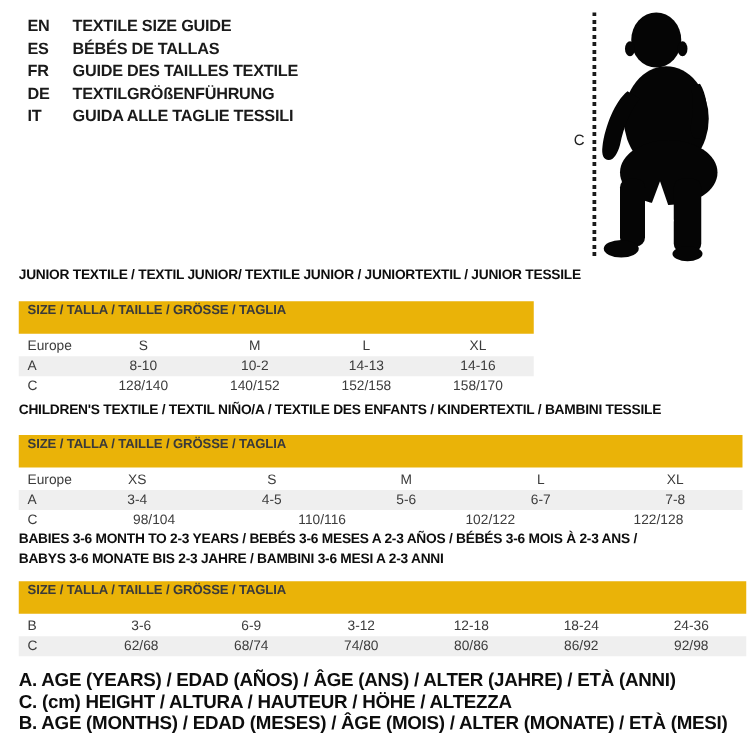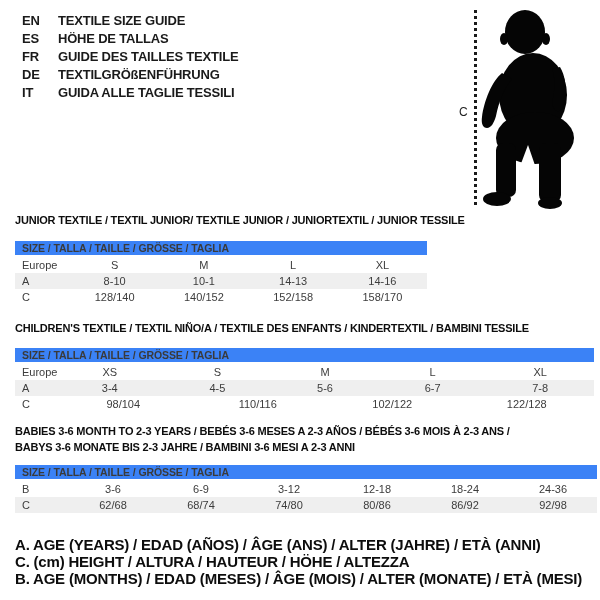--- a/index.html
+++ b/index.html
@@ -25,21 +25,21 @@
   .size-table{position:absolute;left:15px;}
   .t1{top:213px;width:412px;}
   .t2{top:321px;width:579px;}
   .t3{top:423px;width:582px;}
   .tbl-title{font-size:11px;font-weight:bold;letter-spacing:-0.2px;
     line-height:14px;white-space:nowrap;color:#0d0d0d;}
   .t3 .tbl-title{line-height:16px;}
   .t1 .title-wrap{margin-bottom:14px;}
   .t2 .title-wrap{margin-bottom:13px;}
   .t3 .title-wrap{margin-bottom:10px;}
-  .size-bar{height:14px;line-height:14px;background:#3b82f6;color:#3a3a3a;
+  .size-bar{height:26px;line-height:14px;background:#eab308;color:#3a3a3a;
     font-size:10.5px;font-weight:600;letter-spacing:-0.1px;padding-left:7px;
     box-sizing:border-box;margin-bottom:2px;}
   .tbl-row{display:flex;height:16px;line-height:16px;font-size:11px;color:#3c3c3c;}
   .tbl-row.shaded{background:#efefef;}
   .row-label{padding-left:7px;box-sizing:border-box;flex:none;}
   .t1 .row-label{width:55px;}
   .t2 .row-label{width:41px;}
   .t3 .row-label{width:54px;}
   .cell{flex:1 1 0;text-align:center;white-space:nowrap;}
   
@@ -50,21 +50,21 @@
 </head>
 <body>
 
 <div class="lang-block">
     <div class="lang-row">
       <span class="lang-code">EN</span>
       <span class="lang-label">TEXTILE SIZE GUIDE</span>
     </div>
     <div class="lang-row">
       <span class="lang-code">ES</span>
-      <span class="lang-label">HÖHE DE TALLAS</span>
+      <span class="lang-label">BÉBÉS DE TALLAS</span>
     </div>
     <div class="lang-row">
       <span class="lang-code">FR</span>
       <span class="lang-label">GUIDE DES TAILLES TEXTILE</span>
     </div>
     <div class="lang-row">
       <span class="lang-code">DE</span>
       <span class="lang-label">TEXTILGRÖßENFÜHRUNG</span>
     </div>
     <div class="lang-row">
@@ -98,21 +98,21 @@
     <div class="tbl-row">
       <span class="row-label">Europe</span>
       <span class="cell">S</span>
       <span class="cell">M</span>
       <span class="cell">L</span>
       <span class="cell">XL</span>
     </div>
     <div class="tbl-row shaded">
       <span class="row-label">A</span>
       <span class="cell">8-10</span>
-      <span class="cell">10-1</span>
+      <span class="cell">10-2</span>
       <span class="cell">14-13</span>
       <span class="cell">14-16</span>
     </div>
     <div class="tbl-row">
       <span class="row-label">C</span>
       <span class="cell">128/140</span>
       <span class="cell">140/152</span>
       <span class="cell">152/158</span>
       <span class="cell">158/170</span>
     </div>

